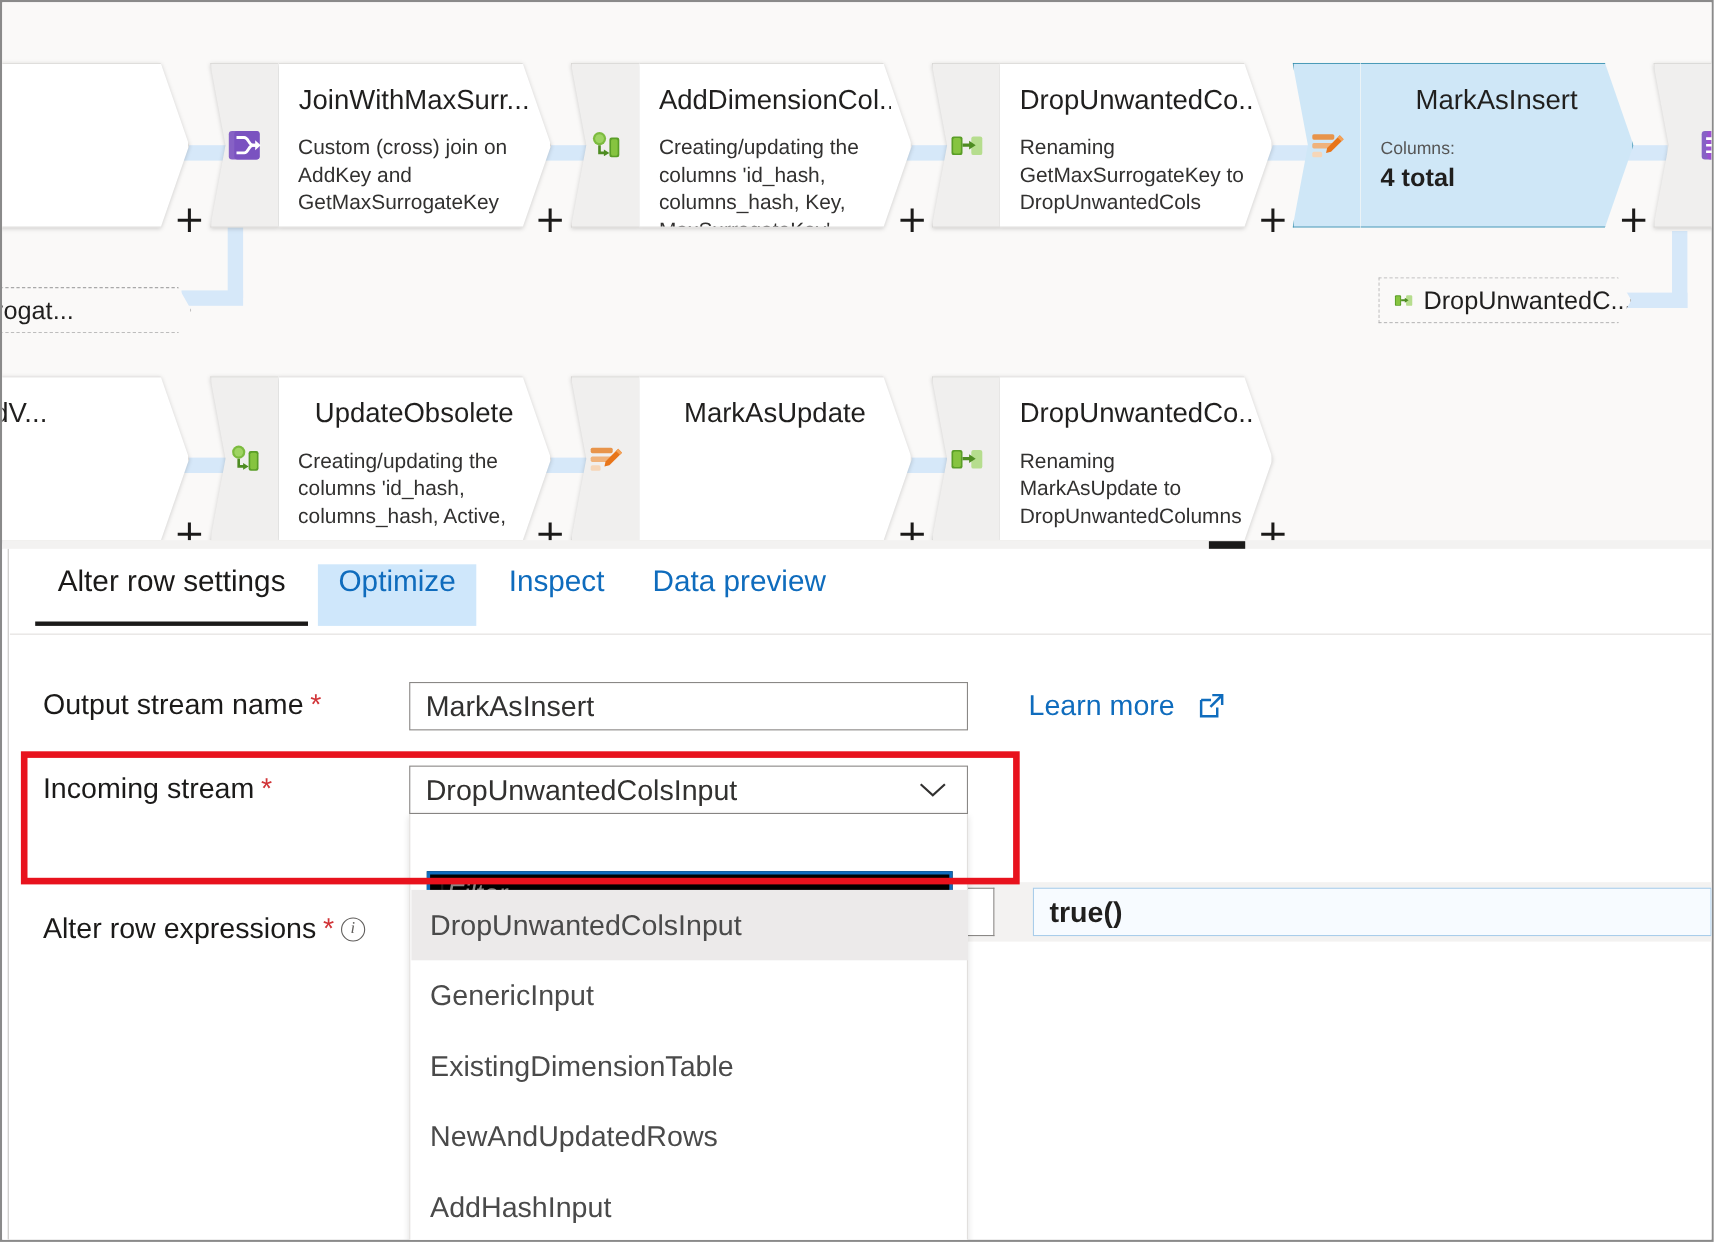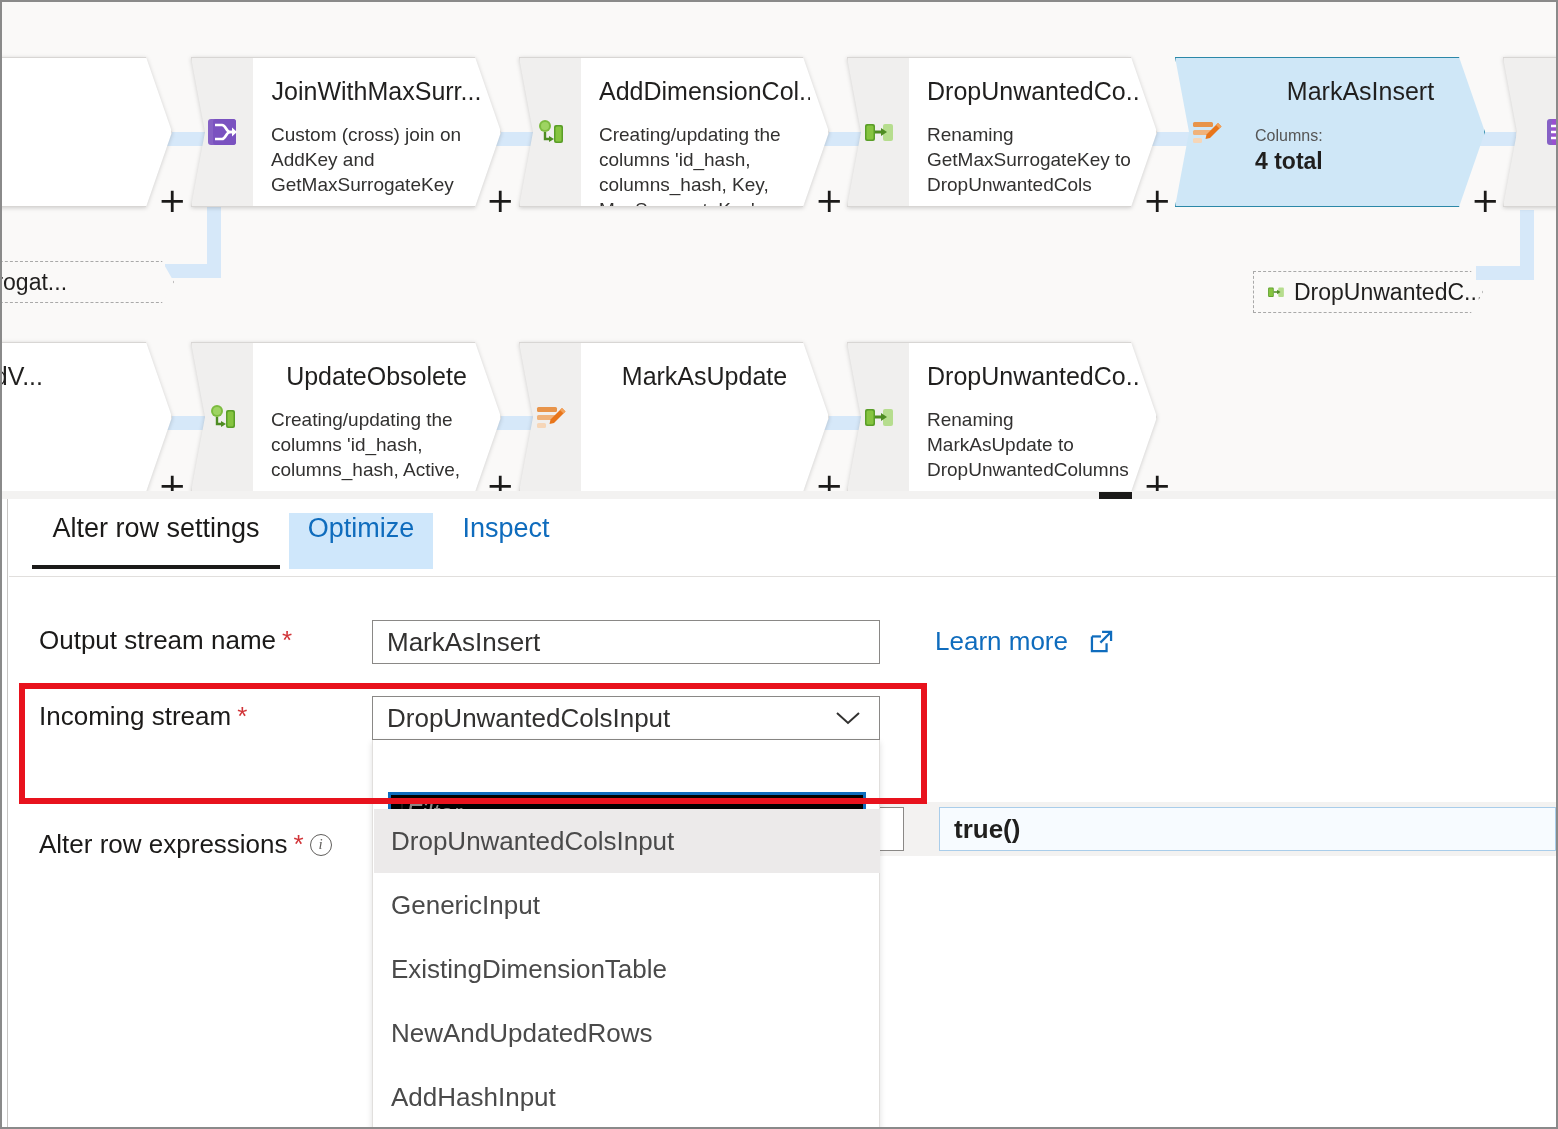--- a/index.html
+++ b/index.html
@@ -446,21 +446,21 @@
           <path d="M23 12.5 L28 16 L23 19.5 Z" fill="#fff"></path>
         </svg>
       </div>
 
     </div>
 
     <div class="ghost left-cut" style="left:-118px;top:259px;width:290px;">
       <span>etMaxSurrogat...</span>
     </div>
 
-    <div class="ghost" style="left:1251px;top:269px;width:230px;text-align:right;">
+    <div class="ghost" style="left:1251px;top:250px;width:230px;text-align:right;">
       <svg class="gicon sm" viewBox="0 0 34 32">
         <rect x="3" y="8" width="10" height="17" rx="2" fill="#5a9e27"></rect>
         <rect x="4.5" y="9.5" width="7" height="14" rx="1.5" fill="#86c440"></rect>
         <rect x="21" y="8" width="10" height="17" rx="2" fill="#b6dd8e"></rect>
         <path d="M13 16 h9" stroke="#4e8c22" stroke-width="3" fill="none"></path>
         <path d="M19 12 l6 4 l-6 4 Z" fill="#4e8c22"></path>
       </svg>
       <span>DropUnwantedC...</span>
     </div>
 
@@ -535,20 +535,23 @@
     <div id="tabbar">
       <div class="tab active" style="left:23px;width:248px;">
         <span>Alter row settings</span>
       </div>
       <div class="tab hovered" style="left:280px;width:144px;">
         <span>Optimize</span>
       </div>
       <div class="tab" style="left:440px;width:114px;">
         <span>Inspect</span>
       </div>
+      <div class="tab" style="left:570px;width:186px;">
+        <span>Data preview</span>
+      </div>
     </div>
 
     <div class="form-label" style="left:37px;top:126px;">
       <span>Output stream name</span>
       <span class="req">*</span>
     </div>
     <div class="txtbox" style="left:370px;top:121px;width:508px;height:44px;">
       <span>MarkAsInsert</span>
     </div>
     <div id="learn-more" style="left:933px;top:127px;">

